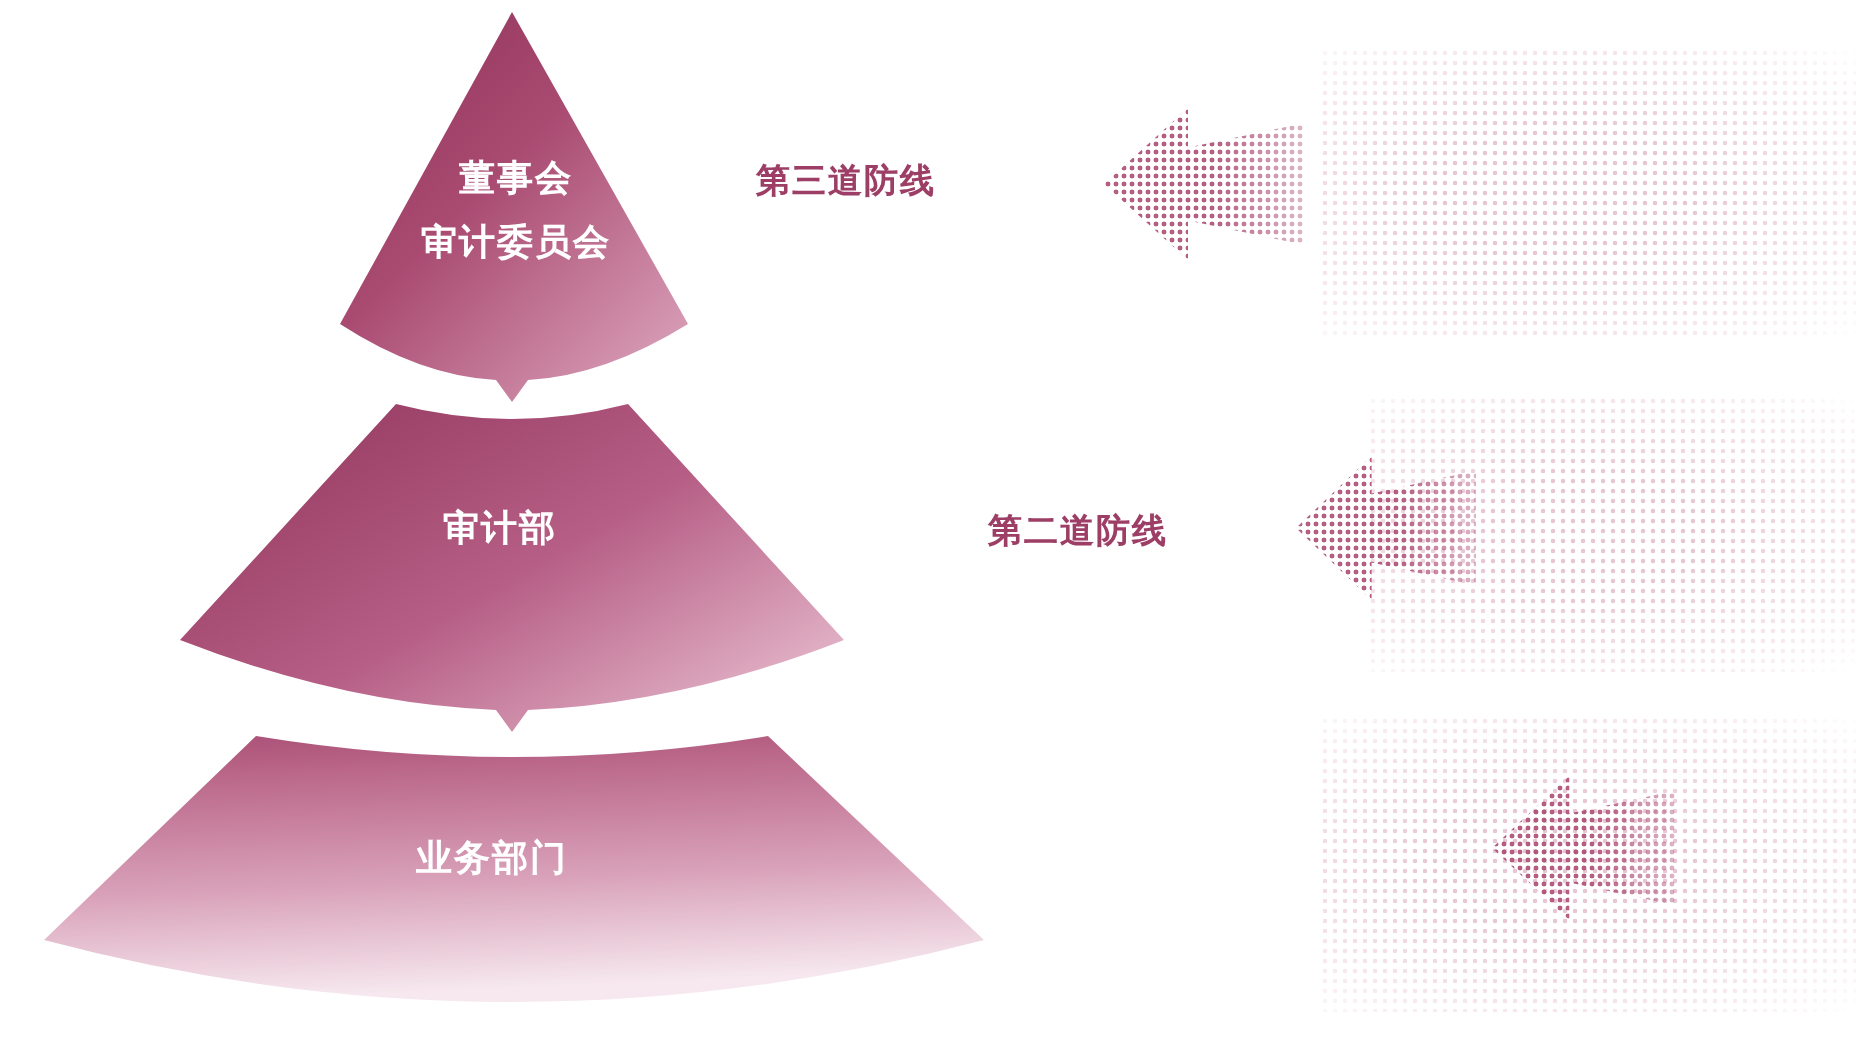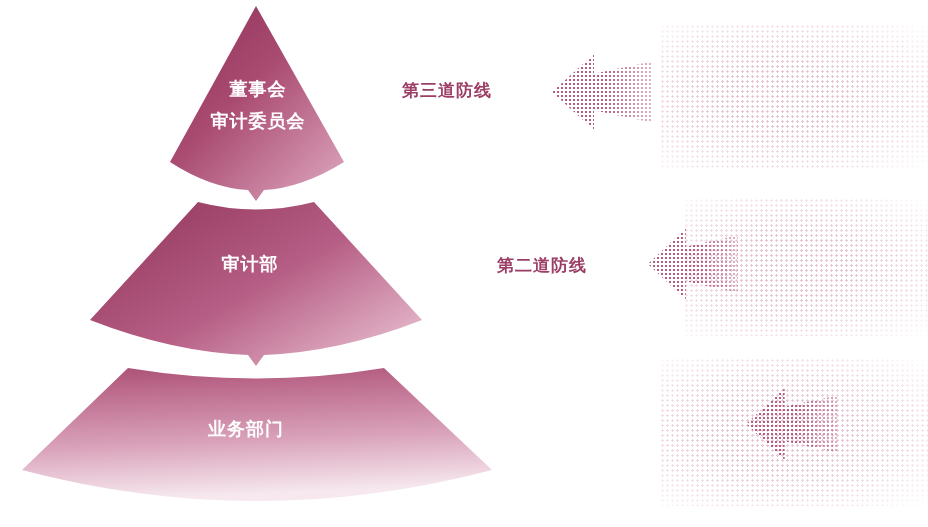--- a/index.html
+++ b/index.html
@@ -11,21 +11,21 @@
     position: relative; width: 928px; height: 421px; background: #ffffff;
   }
   .pyramid-svg { position: absolute; left: 0; top: 0; }
   .tier-label {
     fill: #ffffff; font-weight: 700; font-size: 18px;
     text-anchor: middle; letter-spacing: 1px;
     font-family: "Liberation Sans", "DejaVu Sans", sans-serif;
   }
   .defense-label {
     position: absolute; color: #9c3e65; font-size: 17px; font-weight: 700;
-    white-space: nowrap; letter-spacing: 1px; margin-left: 24px;
+    white-space: nowrap; letter-spacing: 1px;
   }
   
   .stipple-block {
     position: absolute;
     background-image: radial-gradient(rgba(203, 128, 160, 0.45) 1px, transparent 1.3px);
     background-size: 5px 5px;
     -webkit-mask-image: radial-gradient(ellipse at 45% 50%, #000 30%, transparent 100%);
     mask-image: radial-gradient(ellipse at 45% 50%, #000 30%, transparent 100%);
   }
   
@@ -73,21 +73,21 @@
     <path d="M198,202 Q256,217 314,202 L422,320 Q340,352 264,355 L256,366 L248,355 Q172,352 90,320 Z" fill="url(#gMid)"></path>
     <path d="M128,368 Q256,389 384,368 L492,470 Q256,532 22,470 Z" fill="url(#gBot)"></path>
 
     <text class="tier-label" x="258" y="95">董事会</text>
     <text class="tier-label" x="258" y="127">审计委员会</text>
     <text class="tier-label" x="250" y="270">审计部</text>
     <text class="tier-label" x="246" y="435">业务部门</text>
   </svg>
 
   <div class="defense-label" style="left:378px; top:79px;">第三道防线</div>
-  <div class="defense-label" style="left:473px; top:254px;">第二道防线</div>
+  <div class="defense-label" style="left:494px; top:254px;">第二道防线</div>
 
   <div class="stipple-block block-1"></div>
   <div class="stipple-block block-2"></div>
   <div class="stipple-block block-3"></div>
 
   <div class="stipple-arrow arrow-1"></div>
   <div class="stipple-arrow arrow-2"></div>
   <div class="stipple-arrow arrow-3"></div>
 
 </div>

